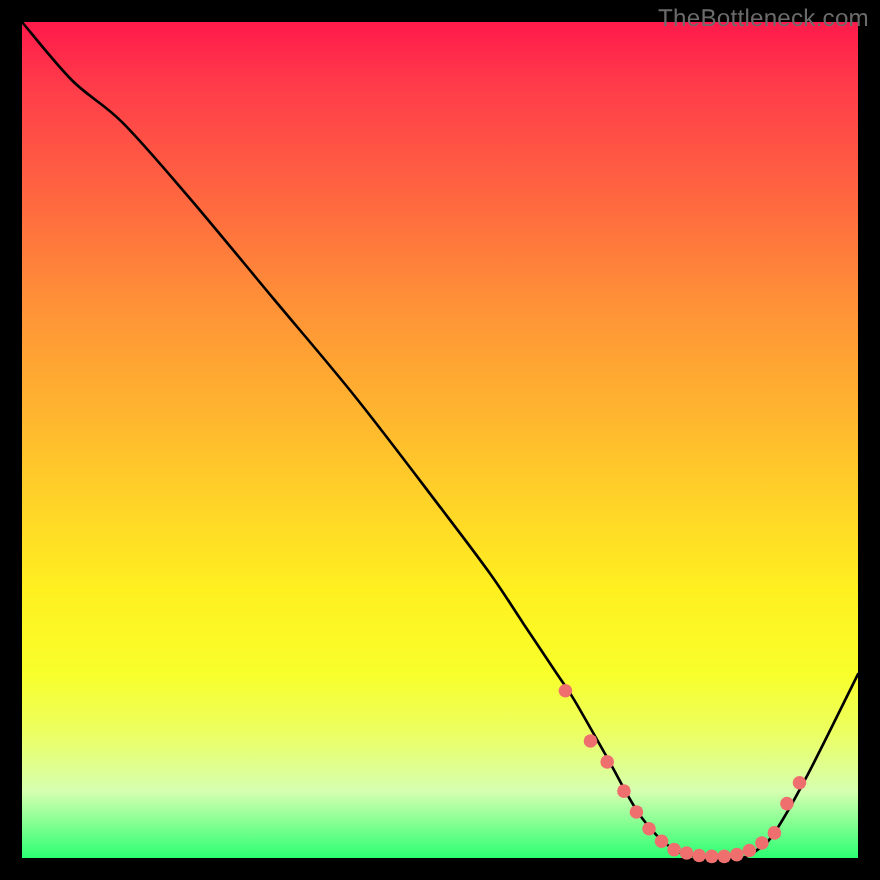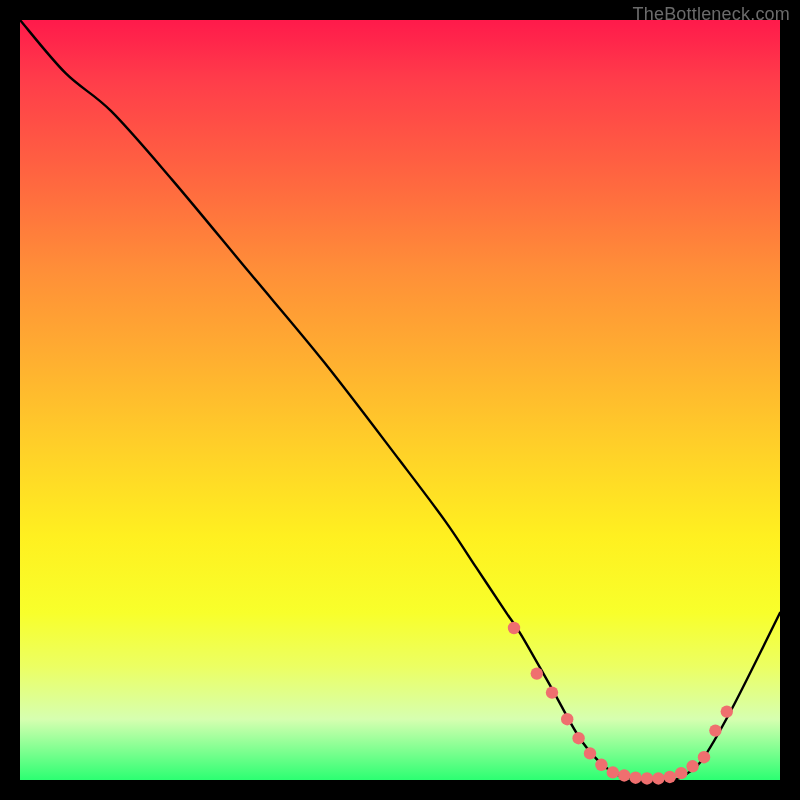--- a/index.html
+++ b/index.html
@@ -15,21 +15,21 @@
     position: relative;
     width: 800px;
     height: 800px;
     background: #000;
   }
   .watermark {
     position: absolute;
     top: 4px;
     right: 10px;
     color: #6b6b6b;
-    font-size: 18px;
+    font-size: 22px;
     font-weight: 500;
     letter-spacing: 0.2px;
     z-index: 10;
   }
   .plot {
     position: absolute;
     left: 20px;
     top: 20px;
     width: 760px;
     height: 760px;

